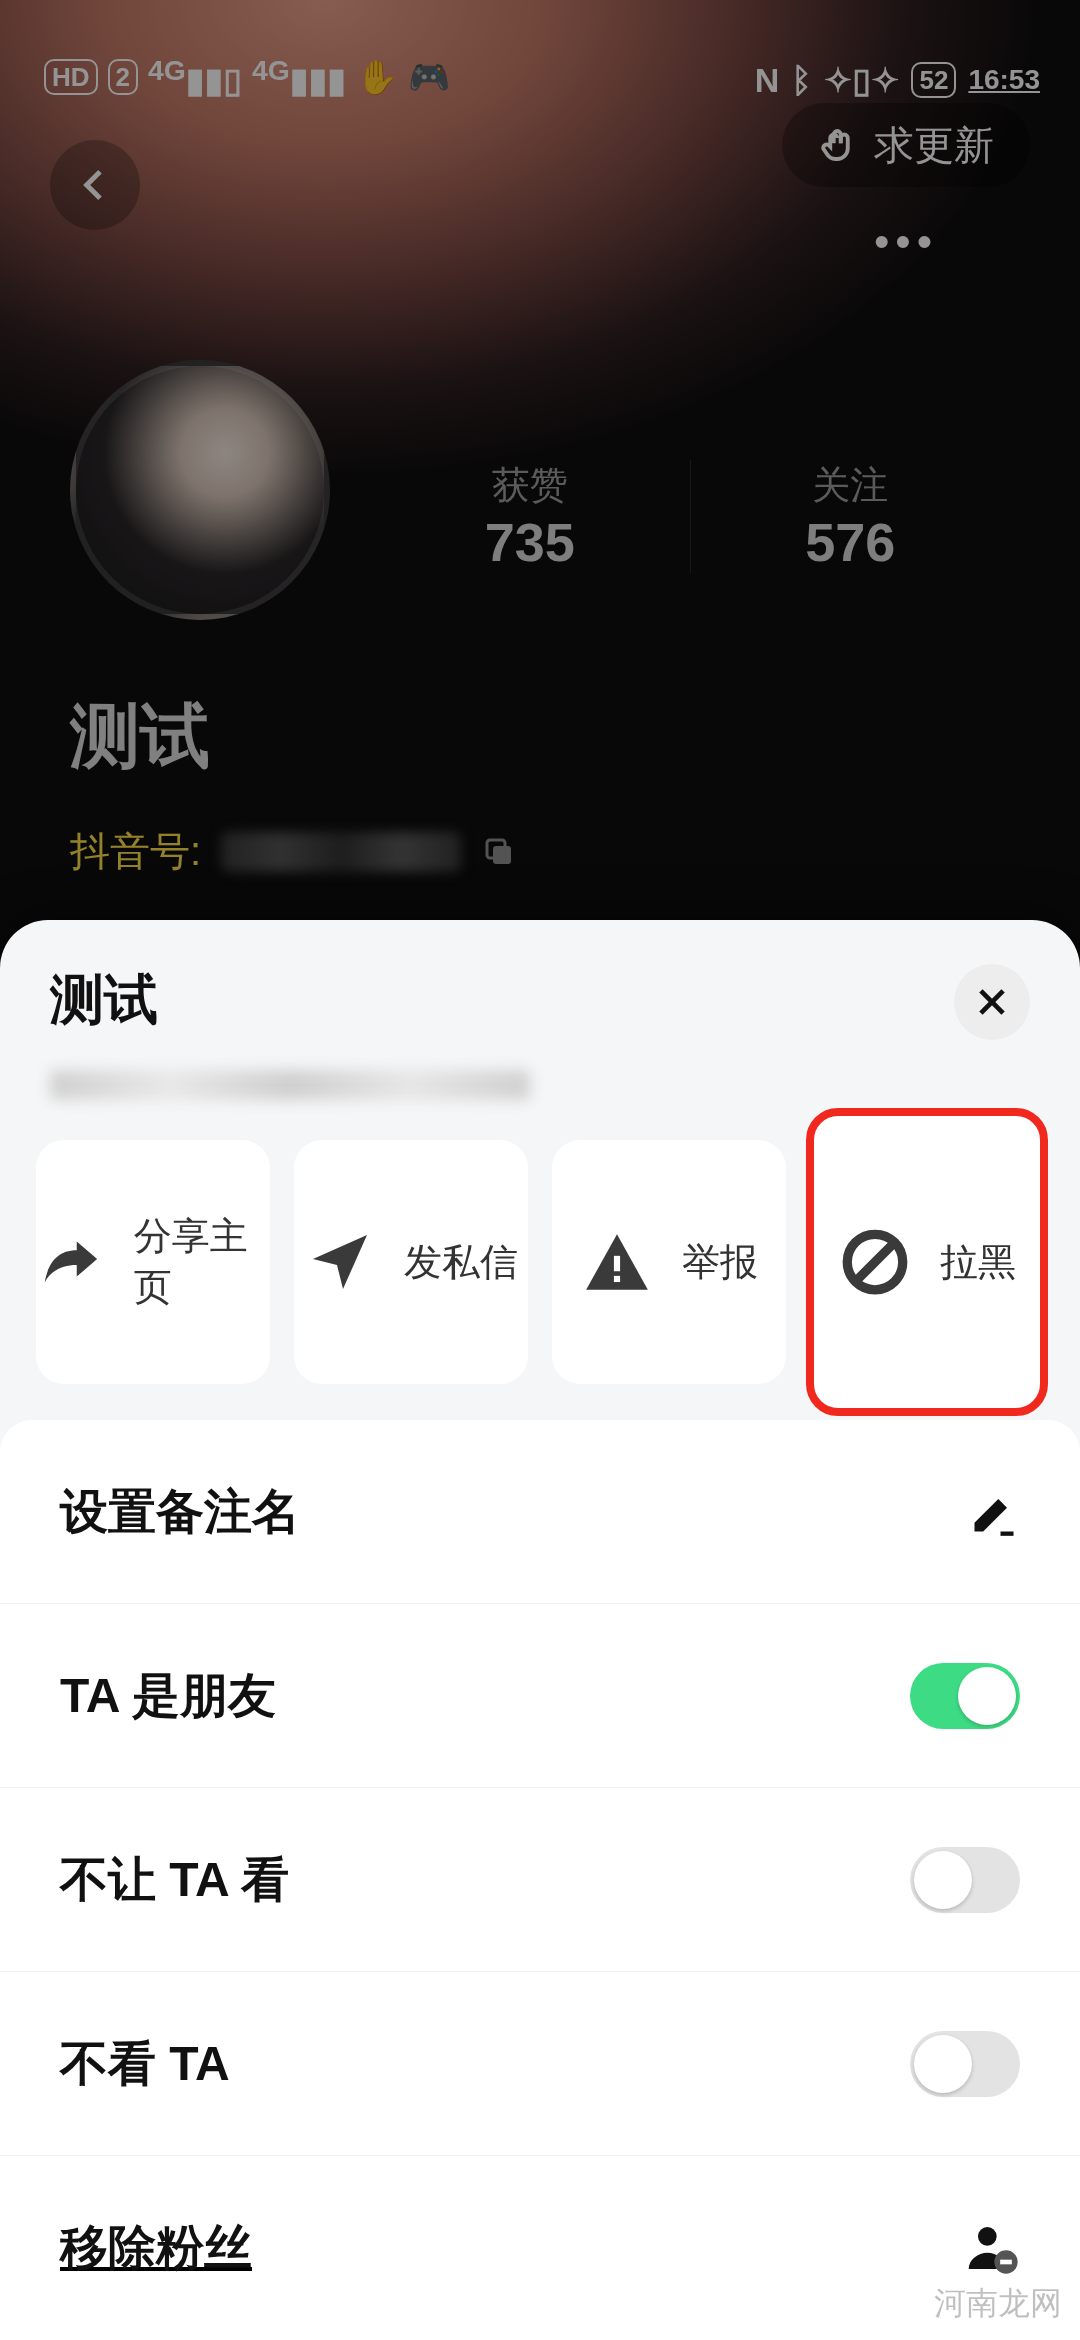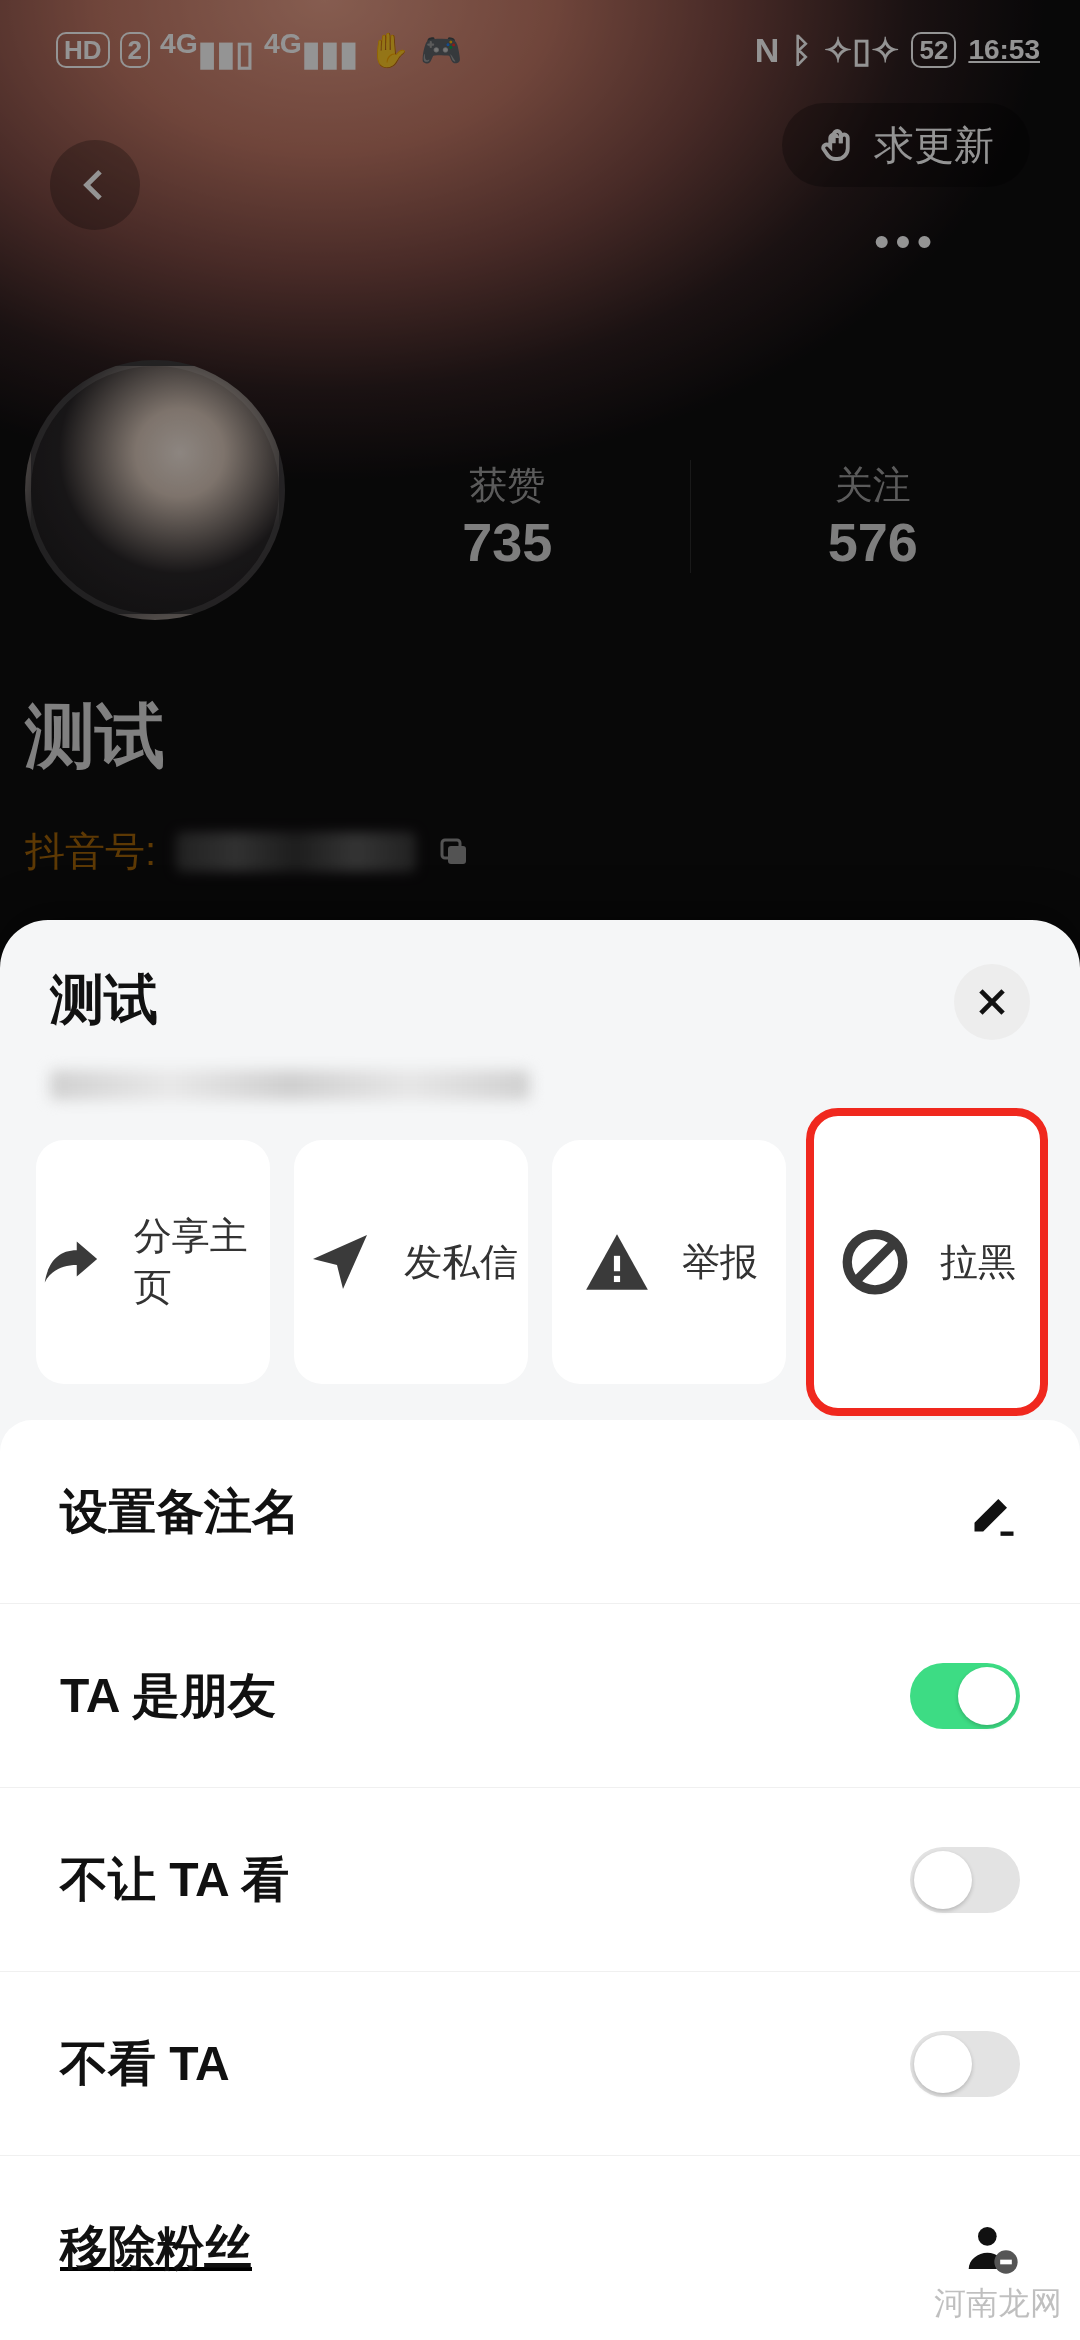--- a/index.html
+++ b/index.html
@@ -10,23 +10,23 @@
     position: relative;
     overflow: hidden;
     background: #111;
   }
   .phone-bg {
     position: absolute; inset: 0;
     background:
       radial-gradient(ellipse 900px 600px at 30% 0%, #e7a08a 0%, #c17866 25%, #7d4a44 45%, #2e1f20 65%, #0f0e0f 80%);
   }
   .status-bar {
-    position: absolute; top: 0; left: 16px; right: 0;
+    position: absolute; top: 0; left: 4px; right: 0;
     height: 100px;
-    display: flex; align-items: center; justify-content: space-between;
+    display: flex; align-items: flex-end; justify-content: space-between;
     padding: 0 40px;
     color: #fff;
     font-size: 34px;
     font-weight: 600;
   }
   .sb-left { display:flex; align-items:center; gap:10px; }
   .sb-right { display:flex; align-items:center; gap:12px; }
   .pill {
     border: 2.5px solid #fff; border-radius: 10px;
     padding: 0 6px; font-size: 26px; line-height: 32px;
@@ -49,21 +49,21 @@
     border-radius: 42px;
     background: rgba(0,0,0,.28);
     display:flex; align-items:center; gap:14px;
     color:#fff; font-size:40px;
   }
   .more-btn {
     color:#fff; font-size:44px; letter-spacing:6px;
   }
   .profile {
     position:absolute; top:380px; left:0; right:0;
-    padding: 0 25px;
+    padding: 0 70px;
     color:#fff;
   }
   .profile-top { display:flex; align-items:flex-start; gap:40px; }
   .avatar {
     width:260px; height:260px; border-radius:130px;
     background: radial-gradient(circle at 60% 35%, #f2e6dd 0%, #d9c7ba 20%, #2a2729 55%, #181618 100%);
     border: 6px solid rgba(255,255,255,.12);
     margin-top:-20px;
   }
   .stats {
@@ -74,21 +74,21 @@
     flex:1; text-align:center;
     border-left:1px solid rgba(255,255,255,.12);
   }
   .stat:first-child { border-left:none; }
   .stat .label { font-size:38px; color:#9e9e9e; }
   .stat .value { font-size:54px; font-weight:700; color:#d9d9d9; margin-top:0; }
   .username {
     margin-top:70px; font-size:70px; font-weight:700; color:#ddd;
   }
   .uid-row {
-    margin-top:40px; font-size:40px; color:#a16207;
+    margin-top:40px; font-size:40px; color:#fde047;
     display:flex; align-items:center; gap:20px;
   }
   .uid-blur {
     display:inline-block; width:240px; height:40px;
     background: linear-gradient(90deg,#3a3a3a,#555,#333,#5a5a5a,#3a3a3a);
     filter: blur(6px); border-radius:6px;
   }
   .bio { margin-top:80px; font-size:42px; color:#bcbcbc; }
 
   

